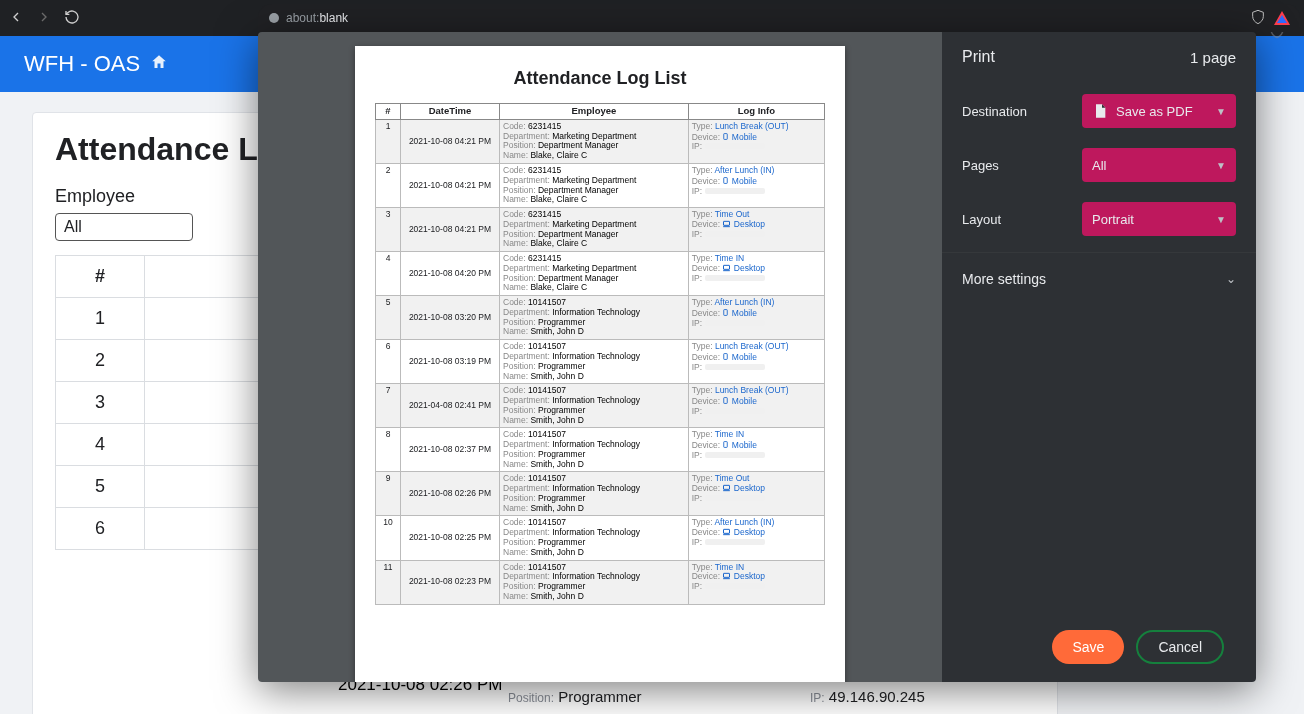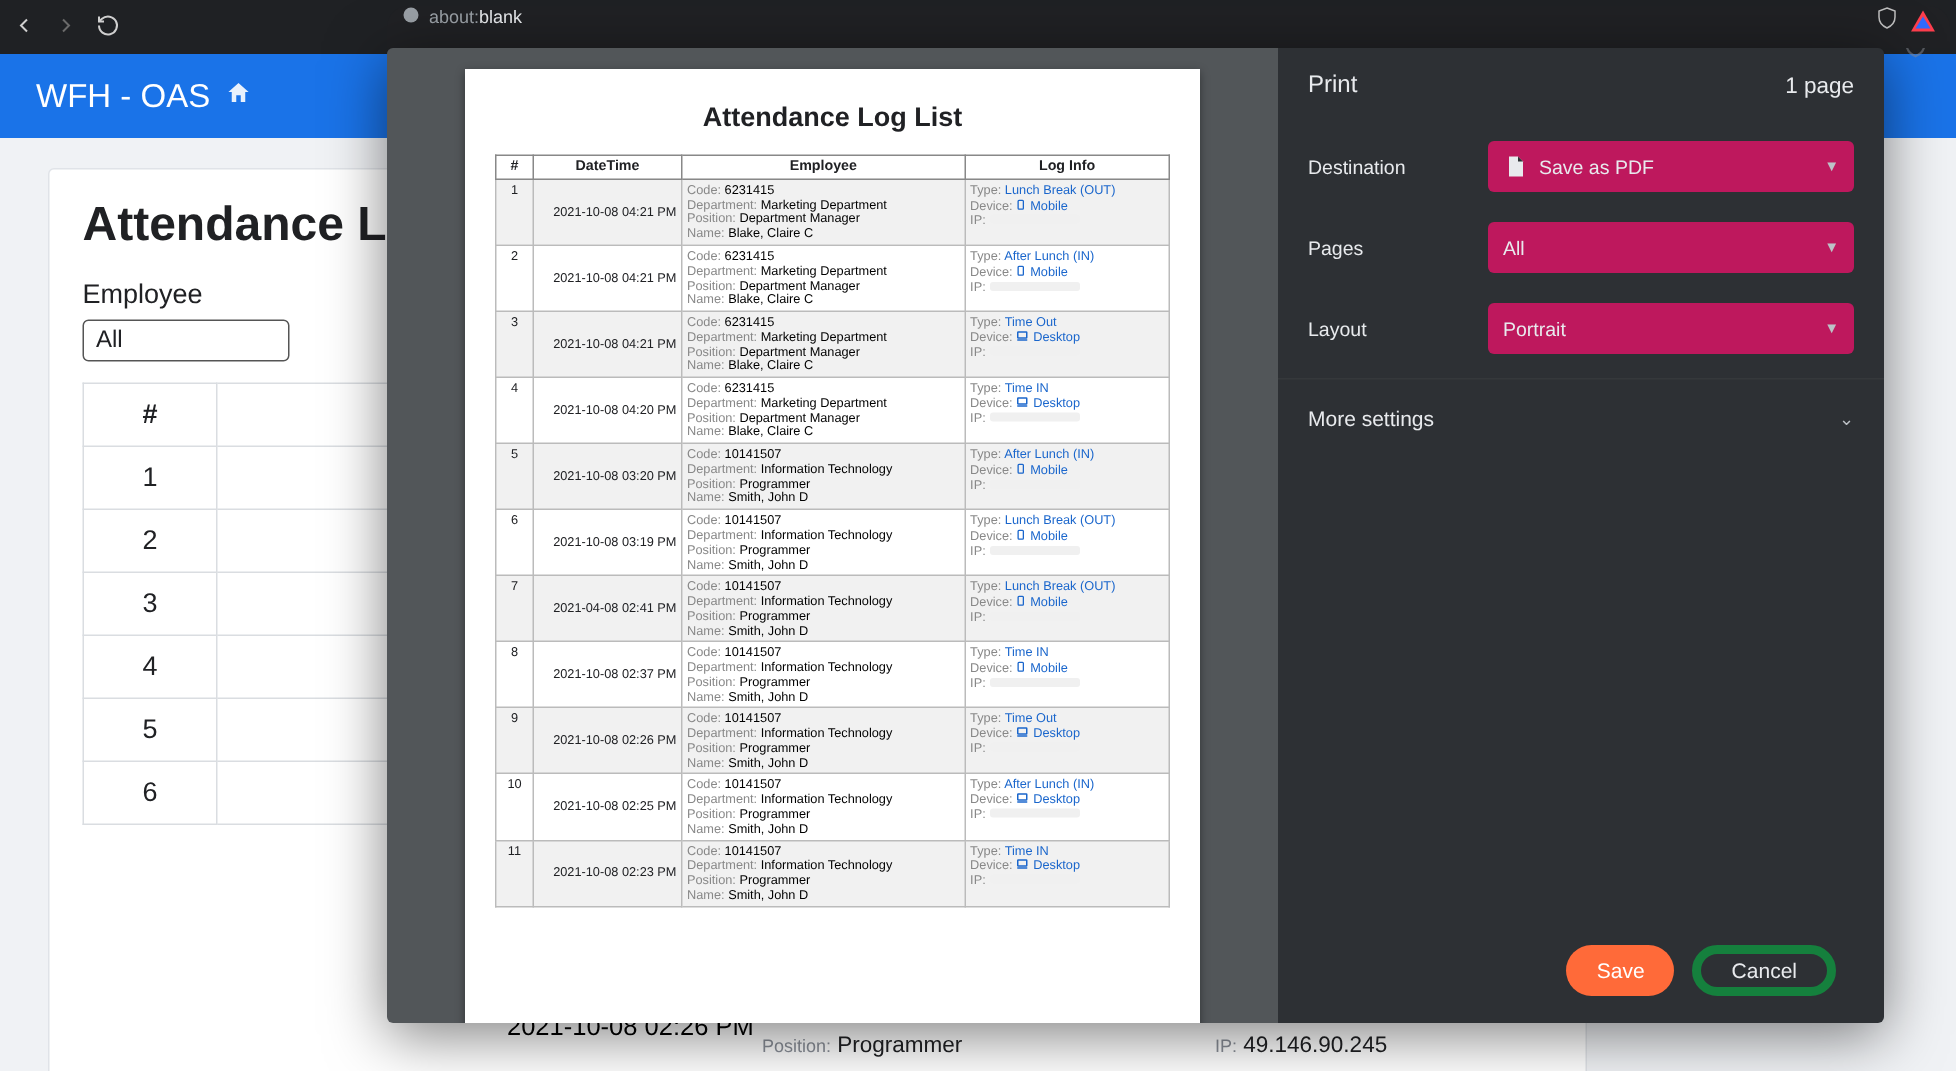--- a/index.html
+++ b/index.html
@@ -25,59 +25,59 @@
   .page-body{background:#f0f2f5;padding:20px 24px;box-sizing:border-box;}
   .card{background:#fff;border:1px solid #e0e3e8;border-radius:4px;padding:18px 22px;width:980px;height:580px;margin-left:8px;}
   .card h1{font-size:32px;font-weight:600;margin:0 0 18px;}
   .filter-lbl{font-size:18px;margin-bottom:6px;}
   .filter-select{width:120px;border:1px solid #555;border-radius:4px;padding:4px 8px;font-size:16px;}
   .big-table{margin-top:14px;width:100%;border-collapse:collapse;font-size:18px;}
   .big-table th,.big-table td{border:1px solid #dadde1;padding:10px 14px;text-align:center;}
   .muted-line{color:#8a8f98;font-size:12px;}
 
   
-  .url-strip{position:absolute;top:4px;left:258px;right:4px;height:28px;background:#202124;display:flex;align-items:flex-start;padding:0 10px;font-size:12px;color:#c2c5cb;border-radius:14px 14px 0 0;}
+  .url-strip{position:absolute;top:4px;left:258px;right:4px;height:28px;background:#202124;display:flex;align-items:center;padding:0 10px;font-size:12px;color:#c2c5cb;border-radius:14px 14px 0 0;}
   .url-strip .icons{margin-left:auto;display:flex;gap:8px;align-items:center;}
   .shield{width:16px;height:16px;}
   .tri{width:0;height:0;border-left:8px solid transparent;border-right:8px solid transparent;border-bottom:14px solid #ff3e4d;position:relative;}
   .tri::after{content:"";position:absolute;left:-5px;top:4px;width:0;height:0;border-left:5px solid transparent;border-right:5px solid transparent;border-bottom:8px solid #2f6bff;}
 
   .print-dialog{position:absolute;top:32px;left:258px;right:48px;bottom:32px;display:flex;box-shadow:0 8px 40px rgba(0,0,0,.5);border-radius:4px;overflow:hidden;}
 
   
   .pv{flex:1;background:#525659;display:flex;justify-content:center;padding:14px;overflow:hidden;}
   .sheet{width:490px;height:640px;background:#fff;box-shadow:0 2px 6px rgba(0,0,0,.4);padding:18px 20px;box-sizing:border-box;}
   .sheet h2{font-size:18px;text-align:center;margin:4px 0 14px;font-weight:700;}
   .pt{border-collapse:collapse;width:100%;font-size:8.5px;line-height:1.15;}
   .pt th{border:1px solid #888;padding:2px;font-size:9.5px;font-weight:700;background:#fff;}
   .pt td{border:1px solid #bbb;padding:2px 3px;vertical-align:top;}
   .pt tr.o td{background:#f1f1f1;}
   .pt .n{text-align:center;width:18px;vertical-align:top;}
-  .pt .dt{text-align:right;white-space:nowrap;width:92px;vertical-align:middle;}
+  .pt .dt{text-align:center;white-space:nowrap;width:92px;vertical-align:middle;}
   .k{color:#888;}
   .v{color:#000;}
   .lnk{color:#1a66cc;}
   .ipb{display:inline-block;width:60px;height:6px;background:#f0f0f0;border-radius:2px;filter:blur(.3px);}
   .dev-ic{display:inline-block;vertical-align:-1px;}
 
   
-  .sp{width:404px;background:var(--bg-dark);color:var(--text-light);display:flex;flex-direction:column;}
+  .sp{width:314px;background:var(--bg-dark);color:var(--text-light);display:flex;flex-direction:column;}
   .sp-head{display:flex;align-items:center;justify-content:space-between;padding:16px 20px;font-size:15px;}
   .sp-head .t{font-size:16px;}
   .sp-body{padding:2px 20px;font-size:13px;color:var(--text-light);}
   .row{display:flex;align-items:center;height:54px;}
   .row .lbl{width:120px;}
   .dd{flex:1;background:#be185d;border-radius:4px;height:34px;display:flex;align-items:center;padding:0 10px;color:#e8eaed;position:relative;}
   .dd svg.pdf{width:16px;height:16px;margin-right:8px;fill:#e8eaed;}
   .dd .caret{margin-left:auto;font-size:10px;color:#bdc1c6;}
   .more{display:flex;align-items:center;justify-content:space-between;height:52px;padding:0 20px;color:var(--text-light);font-size:14px;border-top:1px solid rgba(255,255,255,.04);margin-top:4px;}
   .sp-foot{margin-top:auto;display:flex;justify-content:flex-end;gap:12px;padding:18px 32px;}
   .btn{height:34px;padding:0 20px;border-radius:17px;font-size:14px;display:flex;align-items:center;cursor:pointer;border:none;}
   .btn.save{background:var(--orange);color:#fff;}
-  .btn.cancel{background:transparent;color:#e8eaed;border:6px solid #15803d;text-align:center;}
+  .btn.cancel{background:transparent;color:#e8eaed;border:2px solid #15803d;text-align:center;}
 
   .side-shield{position:absolute;top:20px;right:18px;opacity:.5;}
 </style>
 </head>
 <body>
 
 <div class="browser-top">
   <div class="nav-btns">
     <span><svg viewBox="0 0 24 24" fill="none" stroke="#cfcfcf" stroke-width="2">
           <path d="M15 6l-6 6 6 6"></path>

